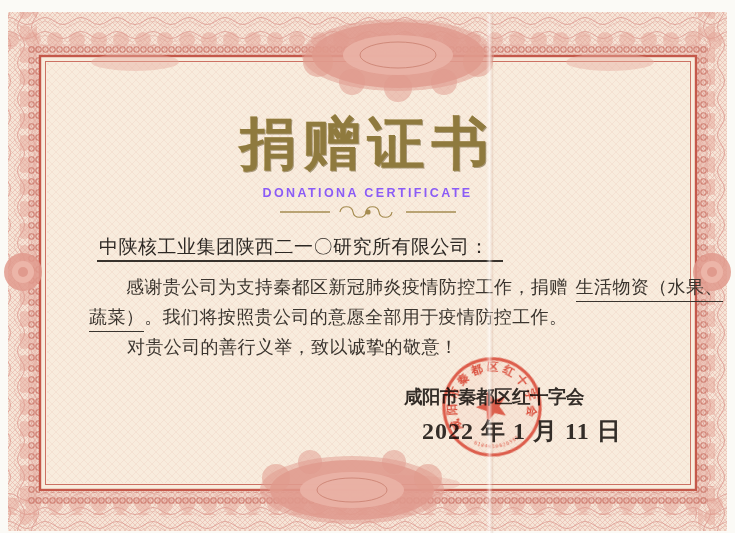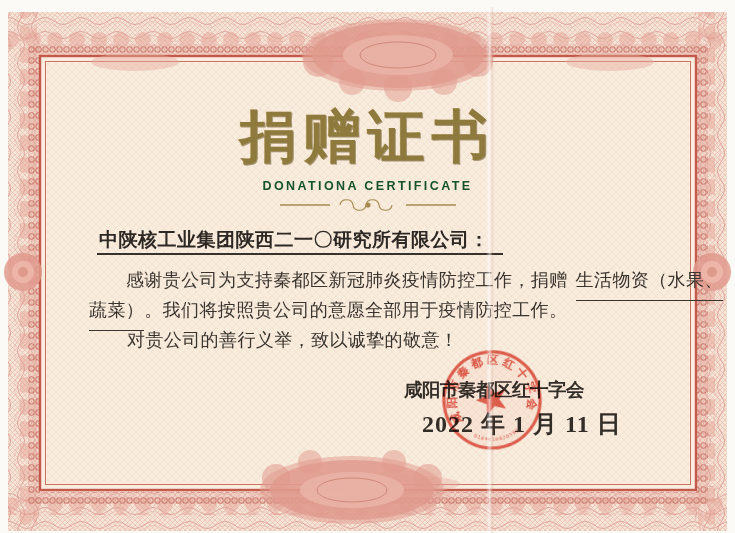--- a/index.html
+++ b/index.html
@@ -2,50 +2,50 @@
 <html><head>
 <meta charset="utf-8">
 <style>
   html,body{margin:0;padding:0;background:#e9e7e2;}
   .page{
     position:relative;width:735px;height:533px;overflow:hidden;
     background:#fbfaf6;
     font-family:"Liberation Serif","DejaVu Serif",serif;
   }
   .page svg.border-art{position:absolute;left:0;top:0;z-index:0;}
-  .content{position:absolute;left:0;top:7px;width:735px;height:394px;z-index:2;}
+  .content{position:absolute;left:0;top:14px;width:735px;height:394px;z-index:2;}
 
   .title{
     position:absolute;left:0;top:92px;width:735px;margin:0;
     text-align:center;font-size:57px;font-weight:700;
     color:#8f7a3e;letter-spacing:7px;
     text-shadow:1px 1px 0 rgba(104,85,40,.55), -0.5px -0.5px 0 rgba(214,190,130,.6);
   }
   .subtitle{
     position:absolute;left:0;top:172px;width:735px;text-align:center;
-    font-size:12.5px;font-weight:700;letter-spacing:2.4px;color:#14532d;
+    font-size:12.5px;font-weight:700;letter-spacing:2.4px;color:#8b5cf6;
     font-family:"Liberation Sans","DejaVu Sans",sans-serif;
   }
   .flourish{position:absolute;left:278px;top:191px;}
 
   .recipient{
     position:absolute;left:97px;top:220px;
-    font-size:19px;font-weight:700;color:#2d2824;letter-spacing:.5px;
+    font-size:19px;font-weight:400;color:#2d2824;letter-spacing:.5px;
   }
   .recipient .u{border-bottom:2px solid #38322c;padding:0 14px 3px 2px;}
 
   .bodyline{
     position:absolute;left:89px;width:580px;
     font-size:18px;color:#3a342e;letter-spacing:.4px;white-space:nowrap;
   }
   .l1{top:261px;}
   .l2{top:291px;}
   .l3{top:321px;left:127px;}
   .indent{display:inline-block;width:37px;}
-  .bodyline .u{border-bottom:1.5px solid #3a342e;padding-bottom:10px;}
+  .bodyline .u{border-bottom:1.5px solid #3a342e;padding-bottom:4px;}
   .gap{display:inline-block;width:8px;}
 
   .org{
     position:absolute;left:404px;top:370px;
     font-size:18.5px;font-weight:600;color:#332d28;letter-spacing:-0.5px;
   }
   .date{
     position:absolute;left:422px;top:401px;
     font-size:24px;font-weight:600;color:#332d28;letter-spacing:1px;
   }

